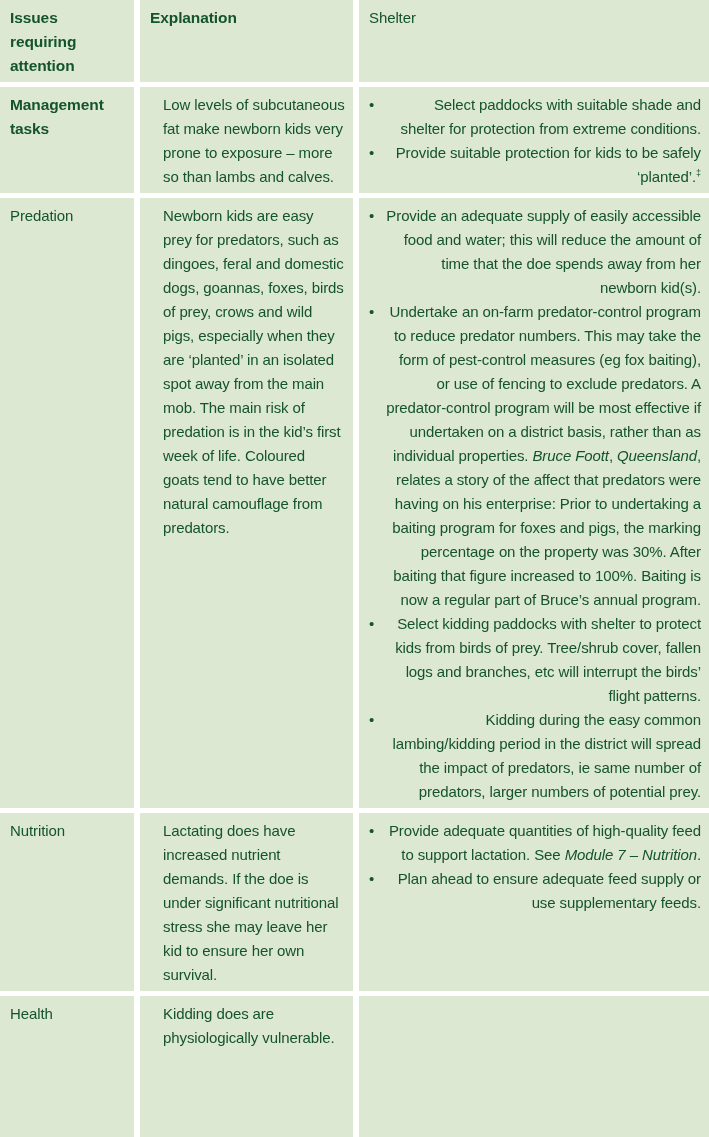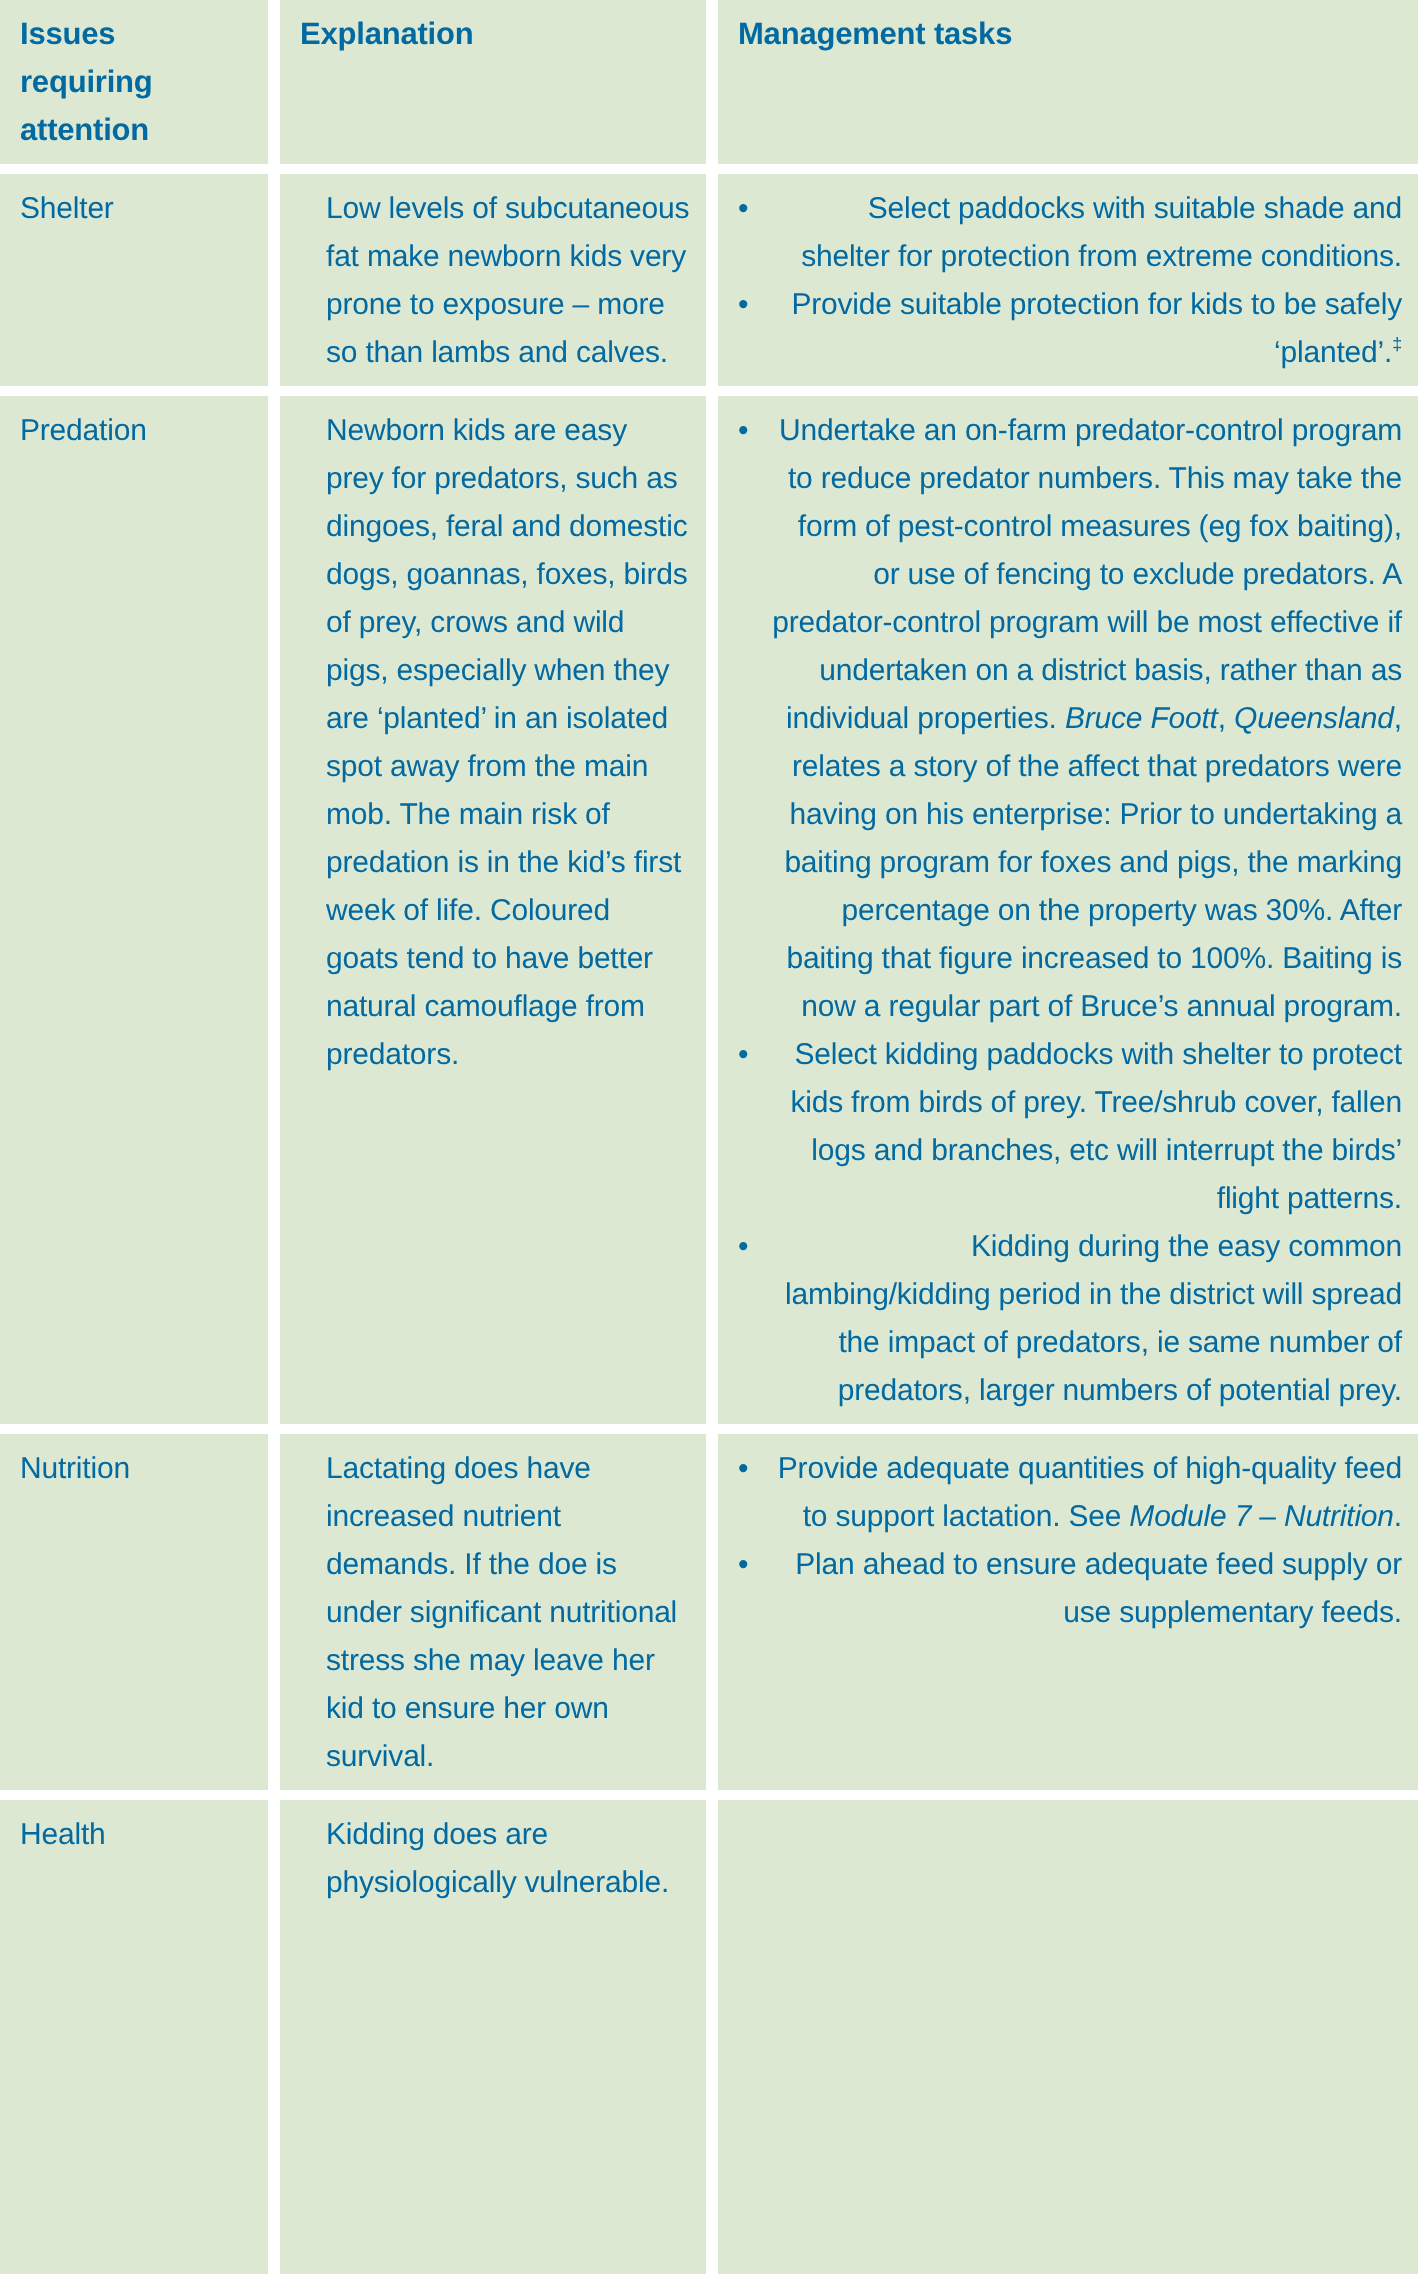--- a/index.html
+++ b/index.html
@@ -15,21 +15,21 @@
     width: 709px;
     height: 1137px;
     display: grid;
     grid-template-columns: 134px 213px 1fr;
     grid-template-rows: auto auto auto auto 1fr;
     gap: 5px 6px;
     background: #ffffff;
   }
   .cell {
     background: #dce8d1;
-    color: #0369a1;
+    color: #14532d;
     font-size: 15px;
     line-height: 24px;
     padding: 6px 8px 4px 10px;
     overflow: hidden;
     letter-spacing: -0.1px;
   }
   .head {
     font-weight: 700;
     font-size: 15.5px;
   }
@@ -56,33 +56,34 @@
     line-height: 0;
     vertical-align: super;
   }
 </style>
 </head>
 <body>
 
 <div class="table-grid" id="grid">
   <div class="cell head">Issues requiring attention</div>
   <div class="cell head">Explanation</div>
-  <div class="cell head">Management tasks</div>
-<div class="cell issue-cell">Shelter</div>
+  <div class="cell issue-cell">Shelter</div>
+<div class="cell head">Management tasks</div>
     <div class="cell explanation-cell">Low levels of subcutaneous fat make newborn kids very prone to exposure – more so than lambs and calves.</div>
     <div class="cell tasks-cell">
       <ul class="tasks-list">
         <li>Select paddocks with suitable shade and shelter for protection from extreme conditions.</li>
         <li>Provide suitable protection for kids to be safely ‘planted’.<sup>‡</sup></li>
       </ul>
     </div>
     <div class="cell issue-cell">Predation</div>
     <div class="cell explanation-cell">Newborn kids are easy prey for predators, such as dingoes, feral and domestic dogs, goannas, foxes, birds of prey, crows and wild pigs, especially when they are ‘planted’ in an isolated spot away from the main mob. The main risk of predation is in the kid’s first week of life. Coloured goats tend to have better natural camouflage from predators.</div>
     <div class="cell tasks-cell">
       <ul class="tasks-list">
+        <li>Provide an adequate supply of easily accessible food and water; this will reduce the amount of time that the doe spends away from her newborn kid(s).</li>
         <li>Undertake an on-farm predator-control program to reduce predator numbers. This may take the form of pest-control measures (eg fox baiting), or use of fencing to exclude predators. A predator-control program will be most effective if undertaken on a district basis, rather than as individual properties. <em>Bruce Foott</em>, <em>Queensland</em>, relates a story of the affect that predators were having on his enterprise: Prior to undertaking a baiting program for foxes and pigs, the marking percentage on the property was 30%. After baiting that figure increased to 100%. Baiting is now a regular part of Bruce’s annual program.</li>
         <li>Select kidding paddocks with shelter to protect kids from birds of prey. Tree/shrub cover, fallen logs and branches, etc will interrupt the birds’ flight patterns.</li>
         <li>Kidding during the easy common lambing/kidding period in the district will spread the impact of predators, ie same number of predators, larger numbers of potential prey.</li>
       </ul>
     </div>
     <div class="cell issue-cell">Nutrition</div>
     <div class="cell explanation-cell">Lactating does have increased nutrient demands. If the doe is under significant nutritional stress she may leave her kid to ensure her own survival.</div>
     <div class="cell tasks-cell">
       <ul class="tasks-list">
         <li>Provide adequate quantities of high-quality feed to support lactation. See <em>Module 7 – Nutrition</em>.</li>

